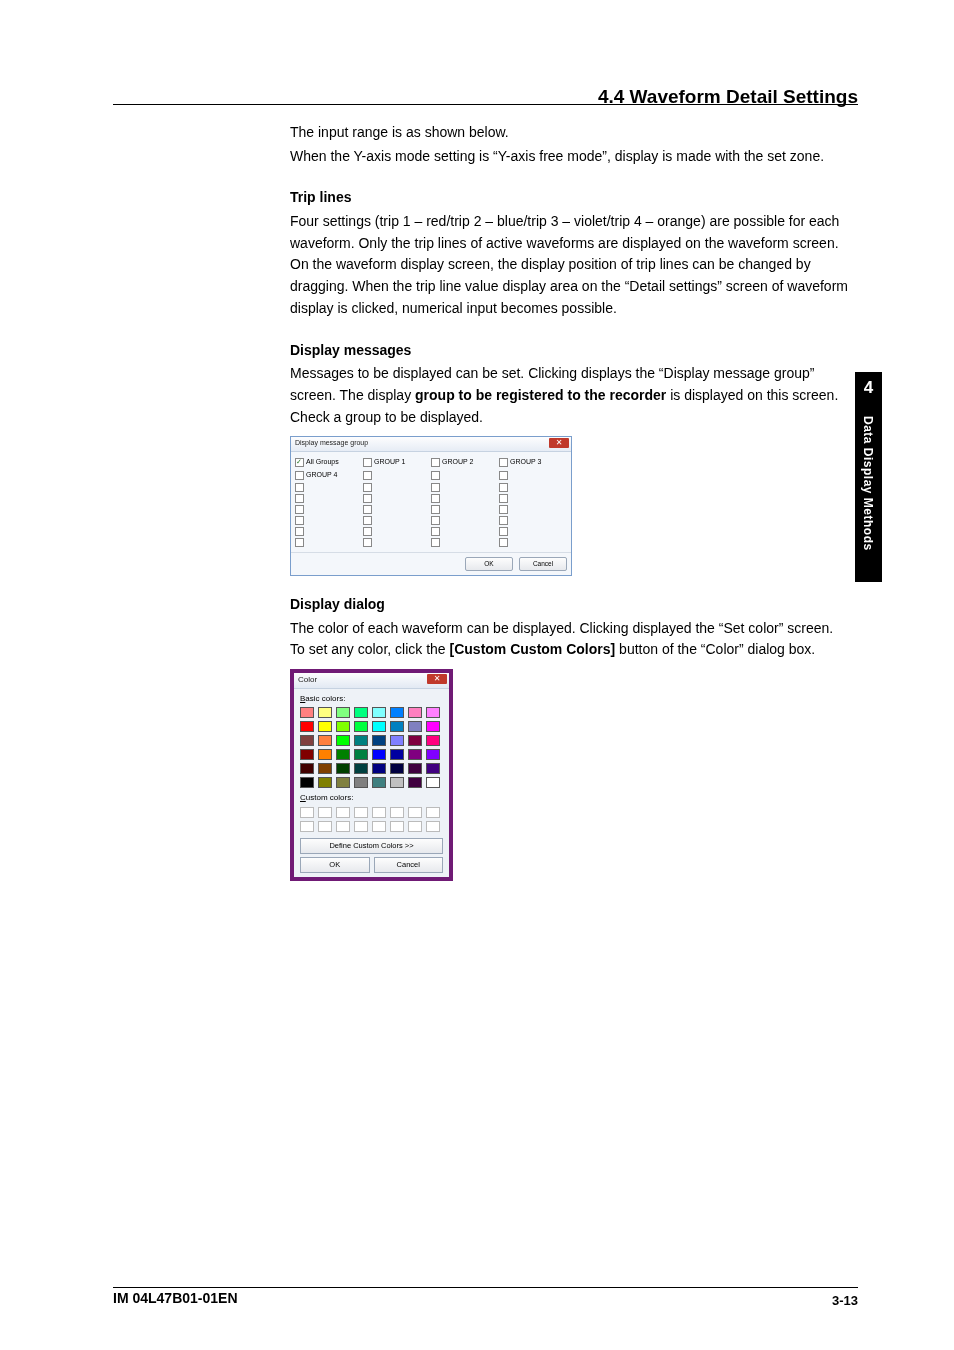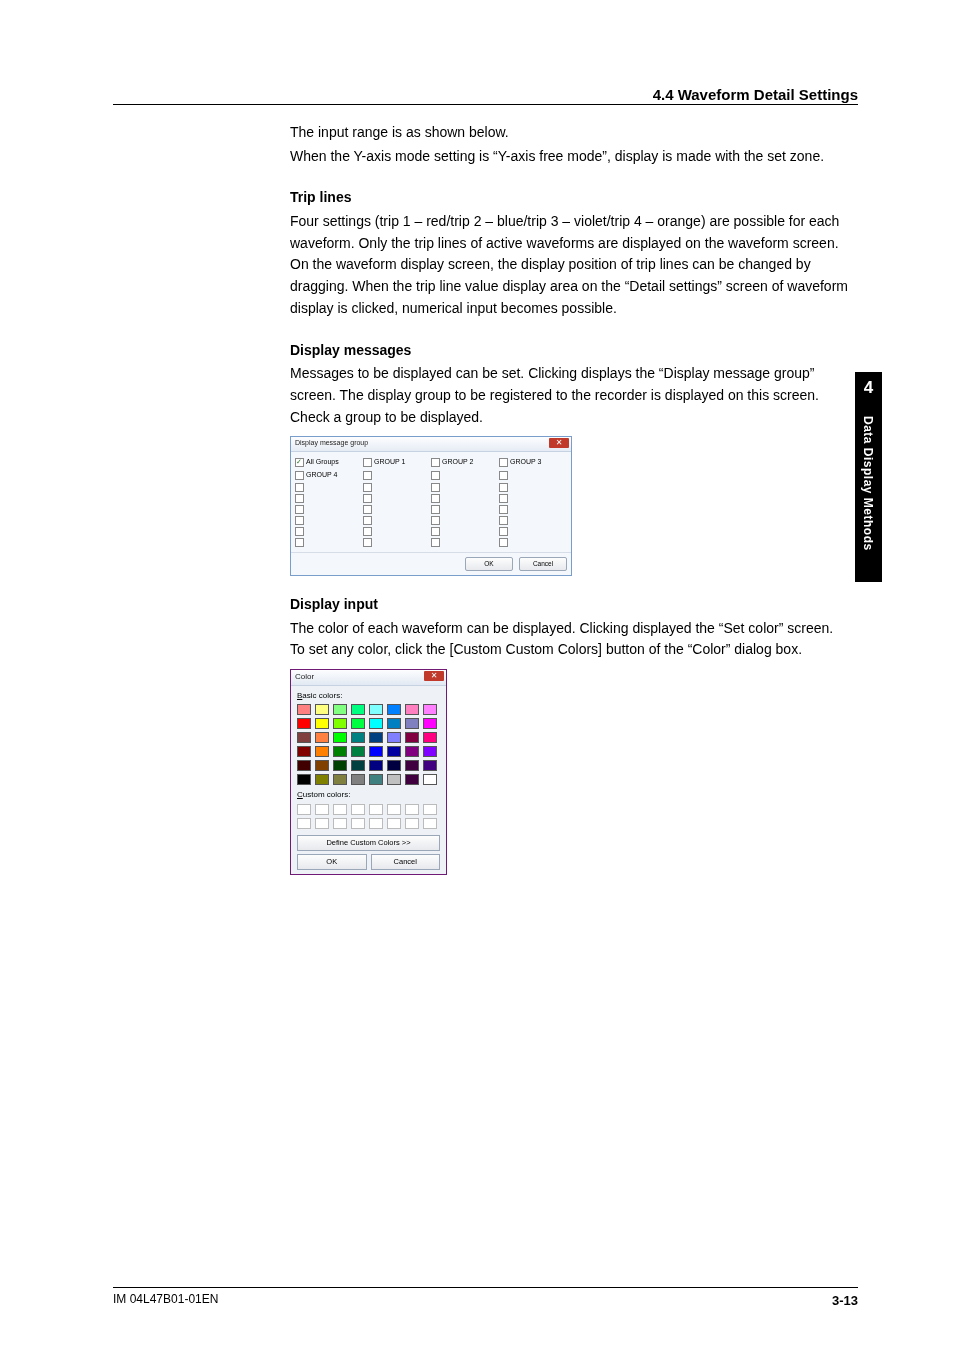--- a/index.html
+++ b/index.html
@@ -24,21 +24,21 @@
     position: absolute;
     top: 104px;
     left: 113px;
     width: 745px;
     border-top: 1px solid #000;
   }
   .header-text {
     position: absolute;
     top: 86px;
     right: 96px;
-    font-size: 15px;
+    font-size: 19px;
     font-weight: bold;
     text-align: right;
   }
   .content {
     position: absolute;
     top: 122px;
     left: 290px;
     width: 560px;
     line-height: 1.55;
   }
@@ -52,21 +52,21 @@
   }
   .content ul {
     margin: 2px 0 4px 0;
     padding-left: 16px;
   }
   .content ul li {
     margin: 0;
     padding-left: 2px;
   }
   .section-gap { height: 18px; }
-  .bold { font-weight: normal; margin-top: 28px; }
+  .bold { font-weight: bold; margin-top: 28px; }
 
   
   .side-tab {
     position: absolute;
     right: 72px;
     top: 372px;
     width: 27px;
     height: 210px;
     background: #000;
     color: #fff;
@@ -144,21 +144,21 @@
   }
   .dlg1 .btn {
     width: 46px; height:12px; line-height:12px; text-align:center; font-size:6.5px;
     background:linear-gradient(#fdfdfd,#e7e9ed); border:1px solid #9aa7b8; border-radius:2px;
   }
 
   
   .dlg2 {
     position: relative;
     width: 155px;
-    border: 1px solid #701a75;
+    border: 4px solid #701a75;
     background: #eef2f7;
     margin-top: 8px;
     font-size: 8px;
     padding-bottom: 4px;
   }
   .dlg2 .titlebar {
     height: 13px;
     background: linear-gradient(#fdfdfe,#e2e9f3);
     border-bottom: 1px solid #c6d2e1;
     position: relative;
@@ -200,22 +200,22 @@
     position: absolute;
     bottom: 62px;
     left: 113px;
     width: 745px;
     border-top: 1px solid #000;
   }
   .footer-left {
     position: absolute;
     bottom: 44px;
     left: 113px;
-    font-size: 12px;
-    font-weight: normal;
+    font-size: 14px;
+    font-weight: bold;
   }
   .footer-right {
     position: absolute;
     bottom: 42px;
     right: 96px;
     font-size: 13px;
     font-weight: bold;
   }
 </style>
 </head>
@@ -367,21 +367,21 @@
           </div>
       </div>
       <div class="btnrow">
         <div class="btn">OK</div>
         <div class="btn">Cancel</div>
       </div>
     </div>
 
     <div class="section-gap"></div>
 
-    <h3>Display input</h3>
+    <h3>Display dialog</h3>
     <p>
       <span>The color of each waveform can be displayed. Clicking displayed the “Set color” screen. To set any color, click the </span><span class="bold">[Custom Custom Colors]</span><span> button of the “Color” dialog box.</span>
     </p>
 
     <div class="dlg2">
       <div class="titlebar">
         <span>Color</span>
         <div class="closebtn">✕</div>
       </div>
       <div class="sect-label"><span class="ul">B</span><span>asic colors:</span></div>

